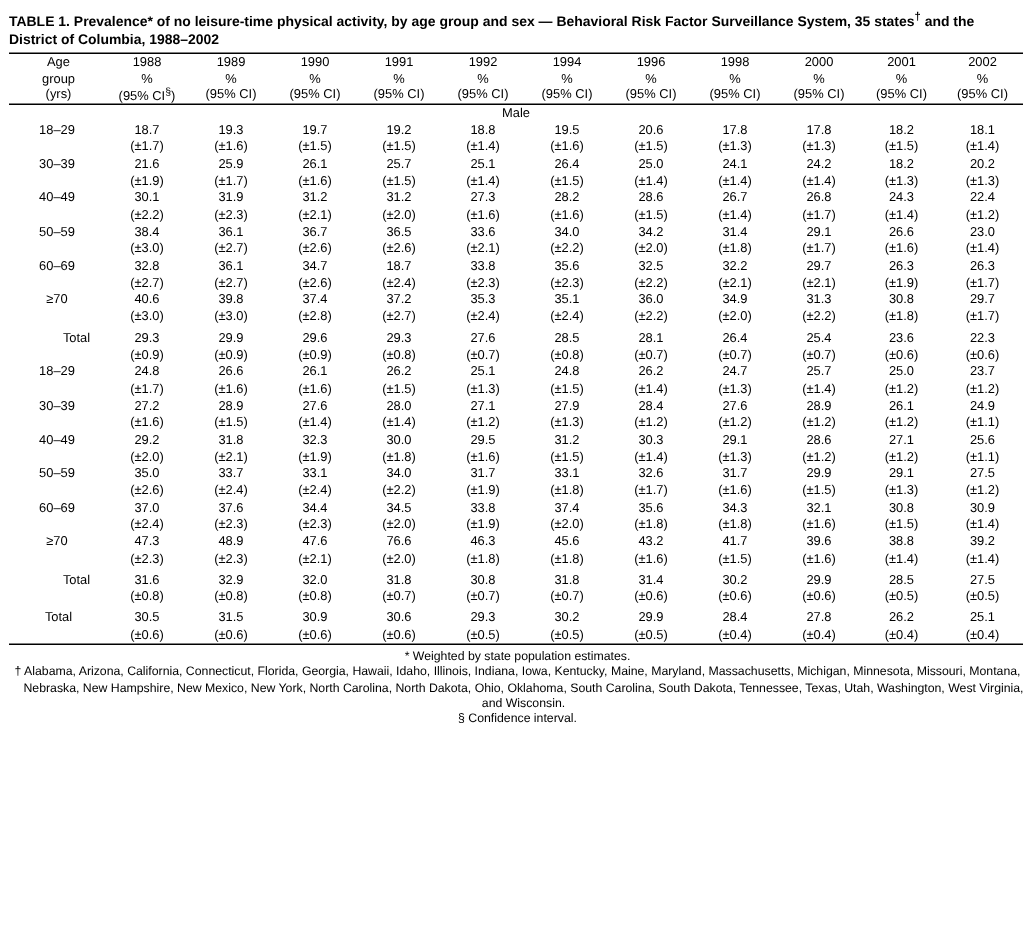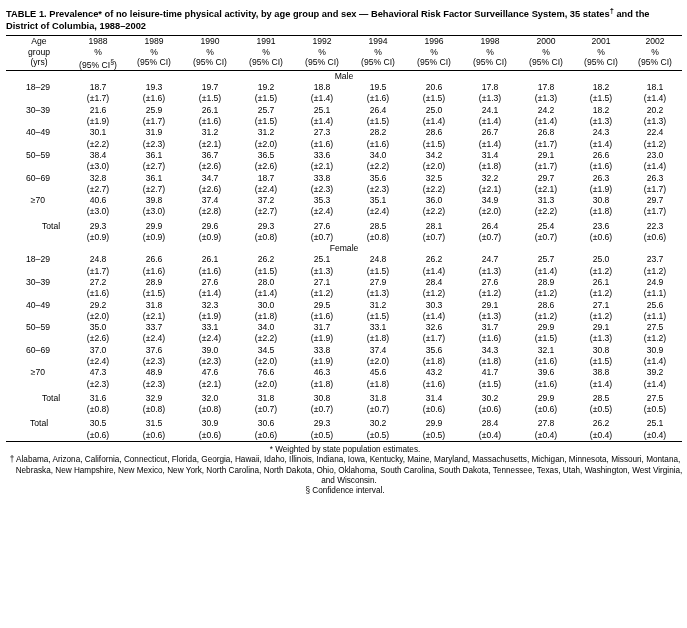--- a/index.html
+++ b/index.html
@@ -383,23 +383,20 @@
         <td class="ci">(±0.8)</td>
         <td class="ci">(±0.7)</td>
         <td class="ci">(±0.8)</td>
         <td class="ci">(±0.7)</td>
         <td class="ci">(±0.7)</td>
         <td class="ci">(±0.7)</td>
         <td class="ci">(±0.6)</td>
         <td class="ci">(±0.6)</td>
       </tr>
 
-      <tr class="grp-row">
-        <td colspan="12">Female</td>
-      </tr>
 
       <tr>
         <td class="age-label">18–29</td>
         <td class="val">24.8</td>
         <td class="val">26.6</td>
         <td class="val">26.1</td>
         <td class="val">26.2</td>
         <td class="val">25.1</td>
         <td class="val">24.8</td>
         <td class="val">26.2</td>
@@ -507,21 +504,21 @@
         <td class="ci">(±1.6)</td>
         <td class="ci">(±1.5)</td>
         <td class="ci">(±1.3)</td>
         <td class="ci">(±1.2)</td>
       </tr>
 
       <tr>
         <td class="age-label">60–69</td>
         <td class="val">37.0</td>
         <td class="val">37.6</td>
-        <td class="val">39.0</td>
+        <td class="val">34.4</td>
         <td class="val">34.5</td>
         <td class="val">33.8</td>
         <td class="val">37.4</td>
         <td class="val">35.6</td>
         <td class="val">34.3</td>
         <td class="val">32.1</td>
         <td class="val">30.8</td>
         <td class="val">30.9</td>
       </tr>
       <tr>

